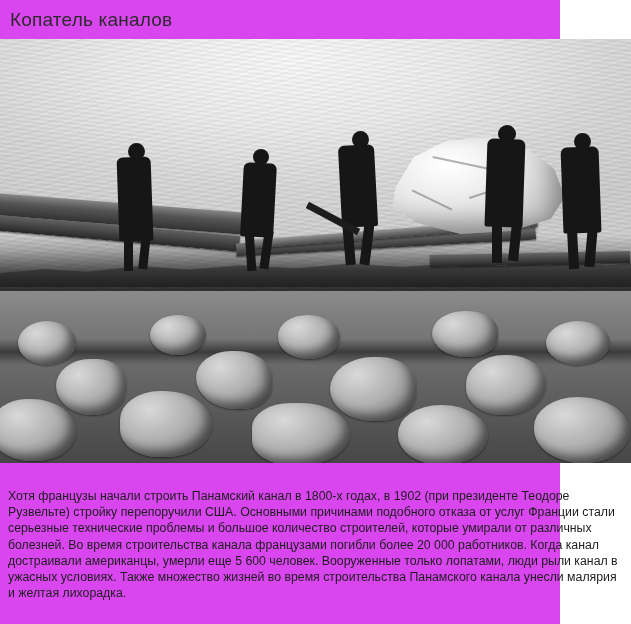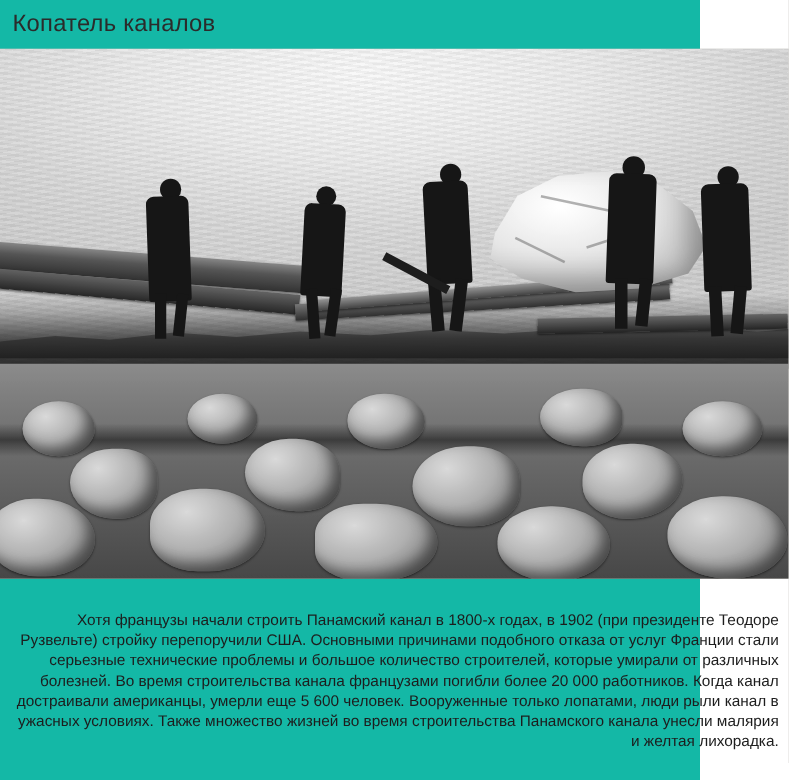--- a/index.html
+++ b/index.html
@@ -10,21 +10,21 @@
     width: 631px;
     height: 624px;
     background: #ffffff;
     font-family: "Liberation Sans", sans-serif;
     overflow: hidden;
   }
   .page {
     position: relative;
     width: 560px;
     height: 624px;
-    background: #14b8a6;
+    background: #d946ef;
     box-sizing: border-box;
   }
   .title {
     font-size: 19px;
     color: #2b2b2b;
     padding: 10px 0 8px 10px;
     line-height: 1.1;
     font-weight: normal;
     letter-spacing: 0.2px;
   }
@@ -119,21 +119,21 @@
   .caption {
     position: absolute;
     left: 0;
     top: 482px;
     width: 631px;
     padding: 6px 8px 8px 8px;
     box-sizing: border-box;
     font-size: 12.3px;
     line-height: 16.2px;
     color: #1d1d1d;
-    text-align: right;
+    text-align: left;
   }
   .caption p { margin: 0; }
 </style>
 </head>
 <body>
 
 <div class="page">
 
   <div class="title">Копатель каналов</div>
 

